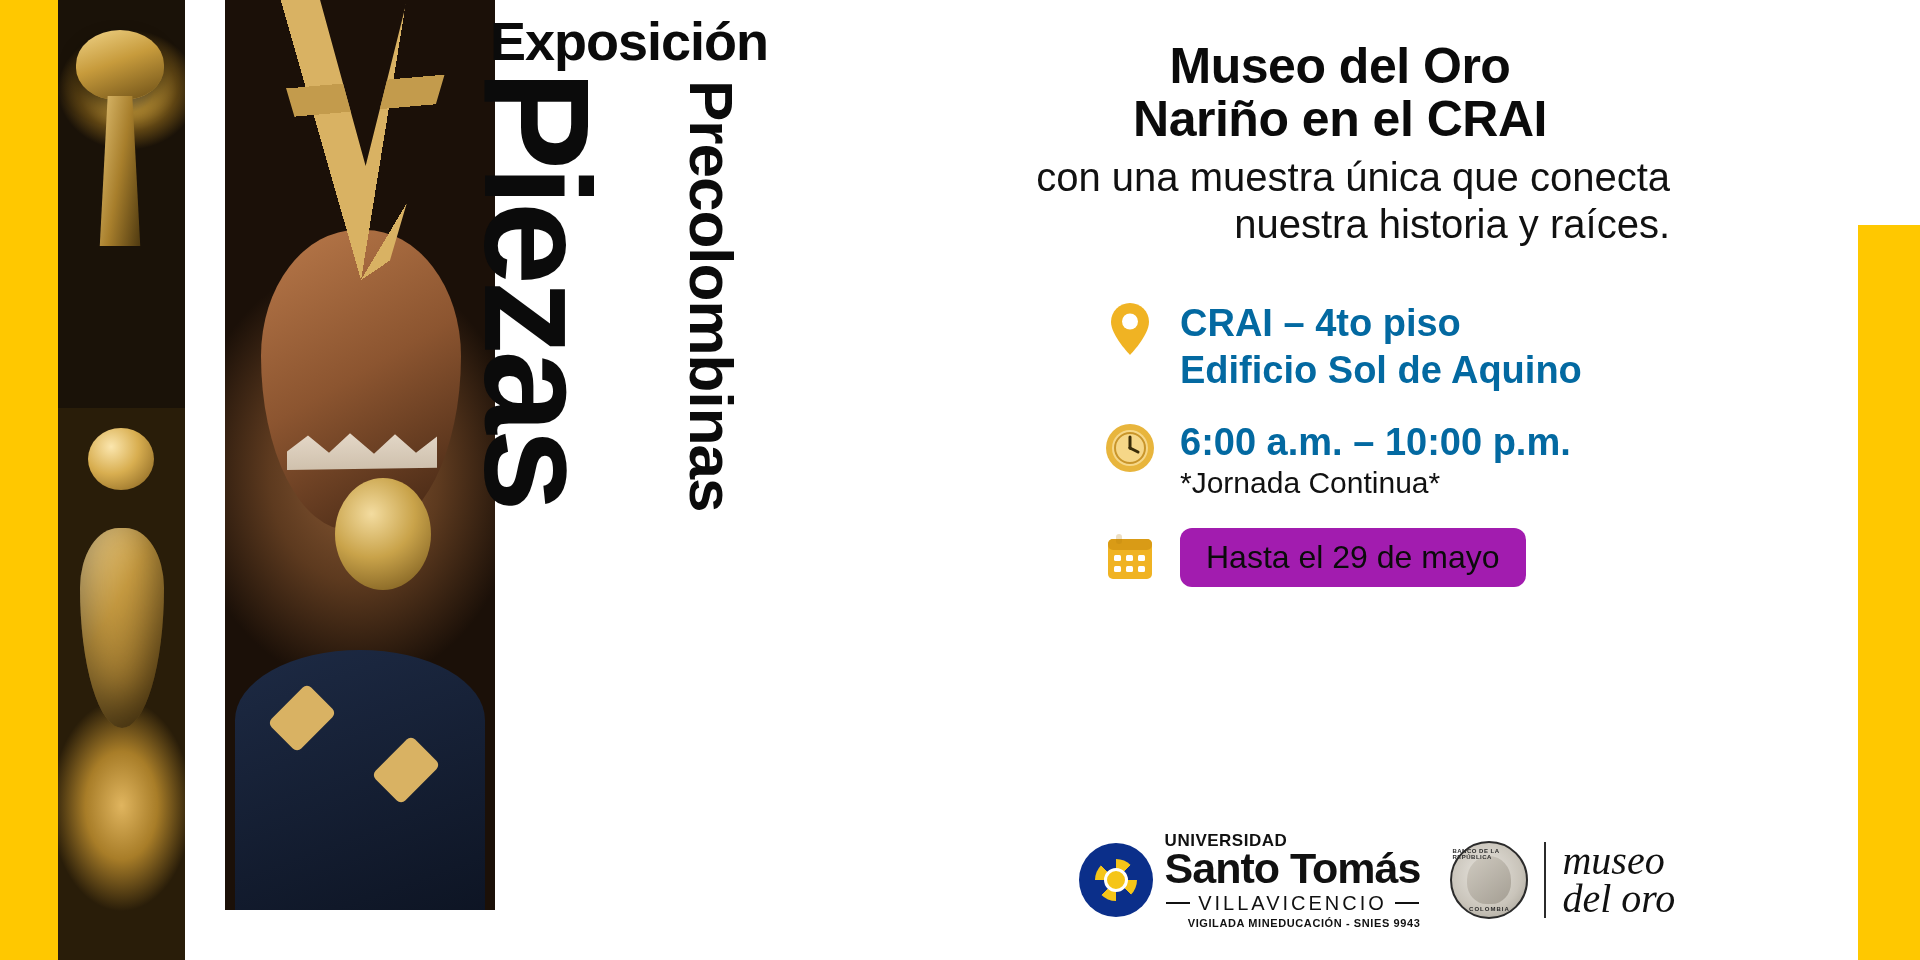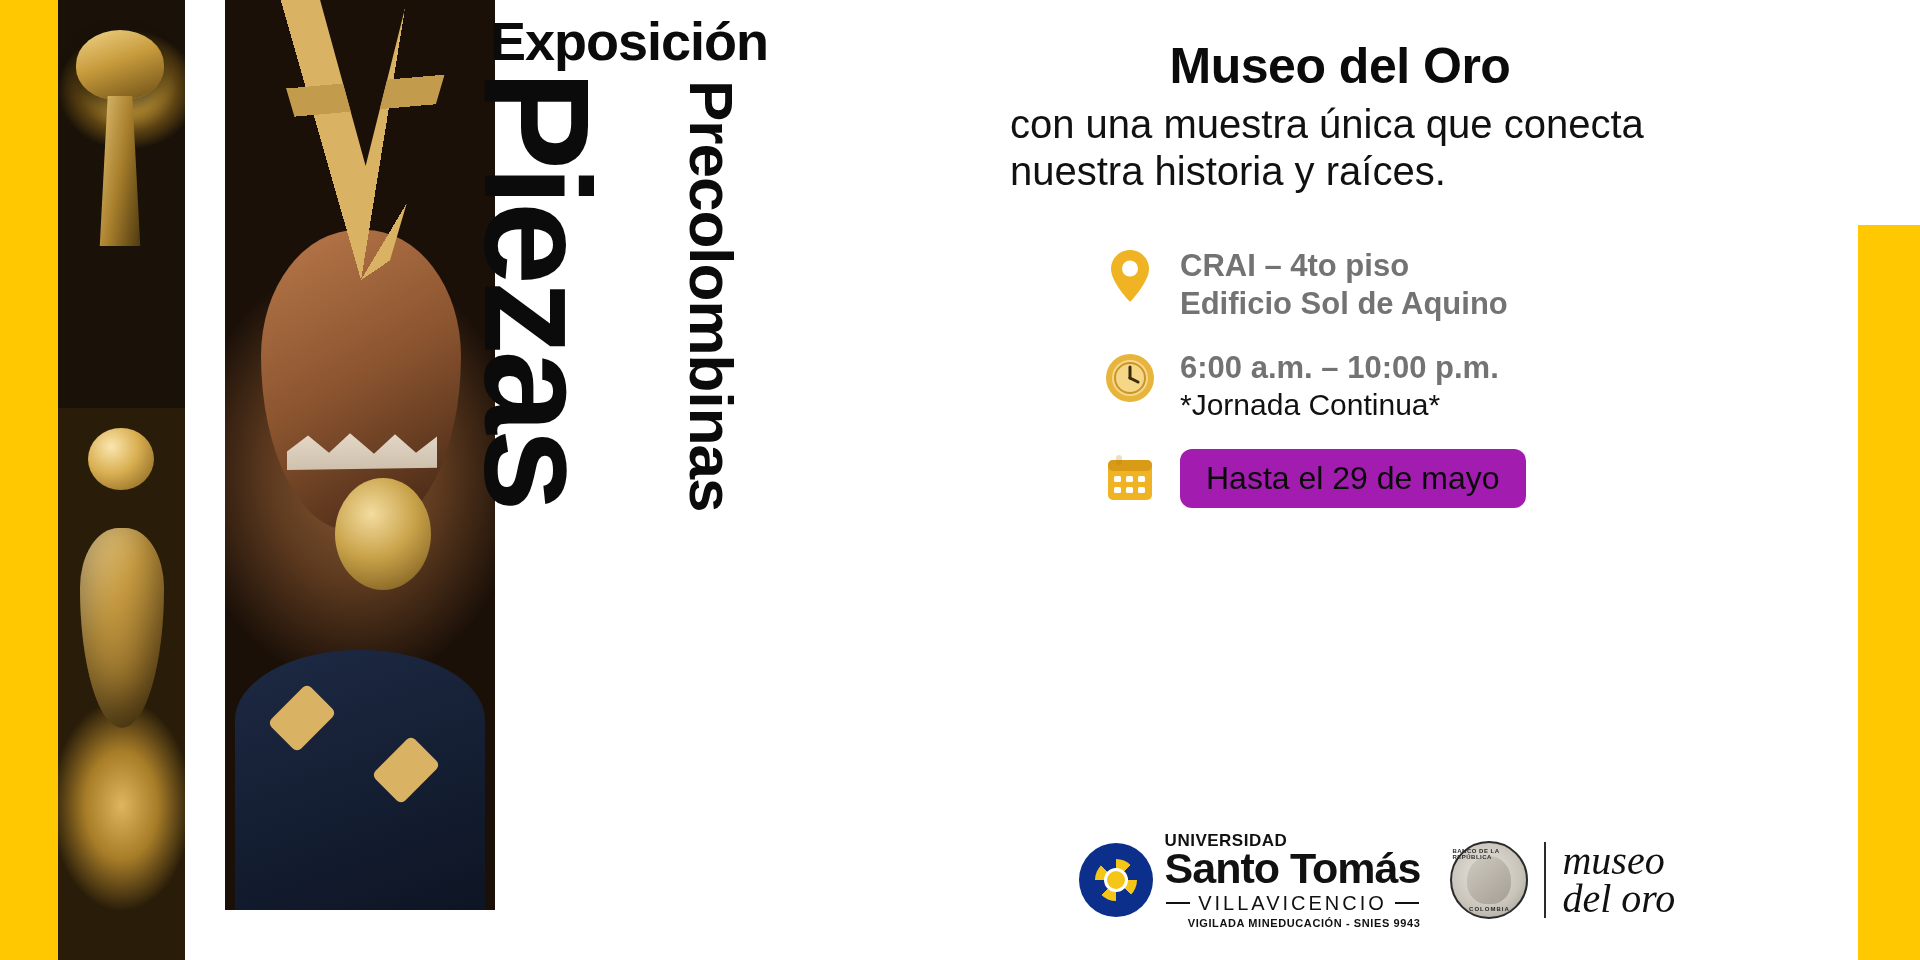--- a/index.html
+++ b/index.html
@@ -167,38 +167,38 @@
     width: 660px;
   }
   .info h1 {
     font-size: 50px; font-weight: 800; line-height: 1.06;
     color: #0b0b0b; text-align: center;
     letter-spacing: -.5px;
   }
   .info .sub {
     margin-top: 8px;
     font-size: 40px; font-weight: 400; line-height: 1.18;
-    color: #111; text-align: left;
+    color: #111; text-align: right;
   }
 
   .details {
     margin-top: 52px;
     padding-left: 92px;
   }
   .detail-row {
     display: flex; align-items: flex-start;
     gap: 22px; margin-bottom: 26px;
   }
   .detail-icon {
     flex: 0 0 auto;
     width: 56px; height: 58px;
     display: flex; align-items: center; justify-content: center;
   }
   .detail-text .line1 {
-    font-size: 31px; font-weight: 700; color: #737373; line-height: 1.22;
+    font-size: 38px; font-weight: 700; color: #0369a1; line-height: 1.22;
   }
   .detail-text .line2 {
     font-size: 30px; font-weight: 400; color: #111; line-height: 1.22;
   }
   .badge {
     display: inline-block;
     background: #a21caf;
     border-radius: 12px;
     padding: 11px 26px;
     font-size: 32px; font-weight: 500; color: #0b0b0b;
@@ -292,20 +292,21 @@
 
   <div class="headline">
     <div class="kicker">Exposición</div>
     <div class="word-piezas">Piezas</div>
     <div class="word-precolombinas">Precolombinas</div>
   </div>
 
   <div class="info">
     <h1>
       <span>Museo del Oro</span><br>
+      <span>Nariño en el CRAI</span>
     </h1>
     <div class="sub">con una muestra única que conecta nuestra historia y raíces.</div>
 
     <div class="details">
 
       <div class="detail-row">
         <div class="detail-icon">
           <svg width="48" height="56" viewBox="0 0 48 56" aria-hidden="true">
             <path d="M24 2C13.5 2 5 10.4 5 20.8 5 34.6 24 54 24 54s19-19.4 19-33.2C43 10.4 34.5 2 24 2z" fill="#F0B323"></path>
             <circle cx="24" cy="20.5" r="8" fill="#ffffff"></circle>

